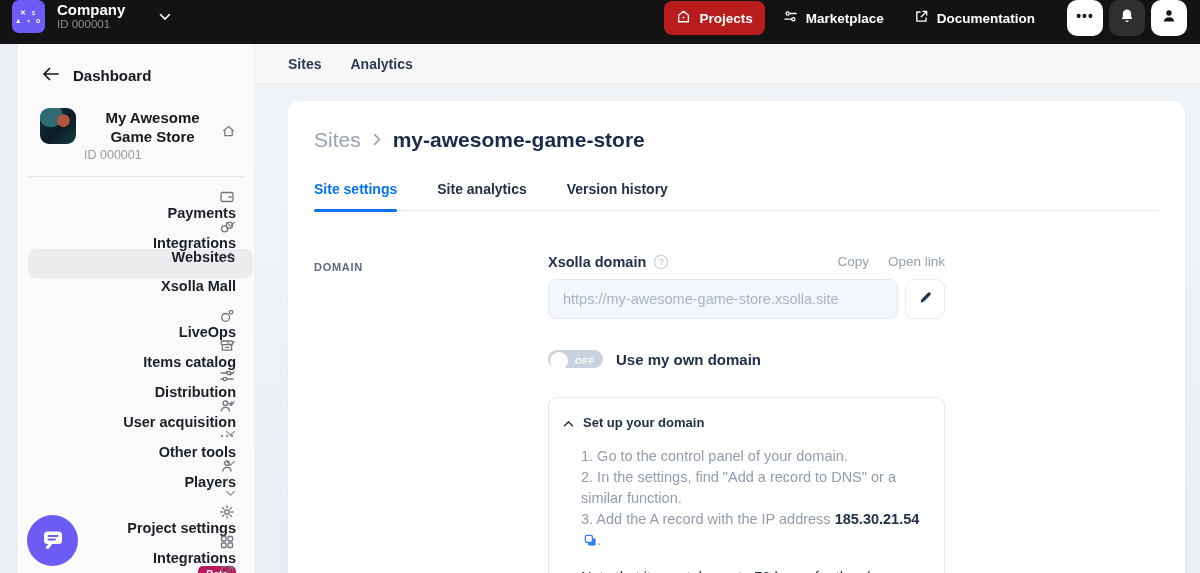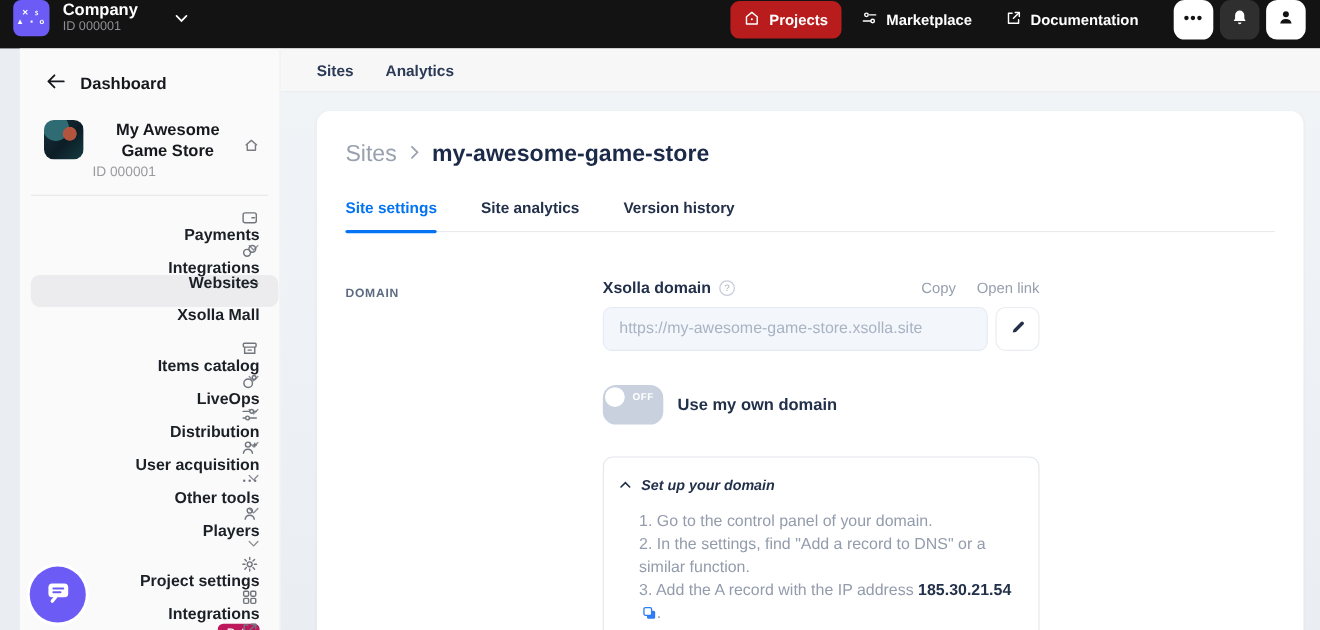--- a/index.html
+++ b/index.html
@@ -96,31 +96,31 @@
   .input-row { display:flex; gap:7px; }
   .txt-input { flex:1; height:40px; background:#F3F7FC; border:1px solid #E3EAF3;
     border-radius:8px; padding:0 14px; font-size:14.5px; color:#22304A;
     font-family:"Liberation Sans", sans-serif; outline:none; }
   .txt-input::placeholder { color:#A9B3C2; }
   .edit-btn { width:40px; height:40px; background:#fff; border:1px solid #E9ECF0;
     border-radius:9px; display:flex; align-items:center; justify-content:center;
     cursor:pointer; }
 
   .toggle-row { display:flex; align-items:center; margin-top:31px; }
-  .toggle { width:55px; height:36px; background:#C8D1DD; border-radius:12px;
+  .toggle { width:55px; height:18px; background:#C8D1DD; border-radius:12px;
     position:relative; cursor:pointer; flex-shrink:0; }
   .knob { position:absolute; left:2px; top:2px; width:18px; height:18px;
     border-radius:50%; background:#fff; }
   .toggle-state { position:absolute; left:27px; top:6px; font-size:9px; font-weight:700;
     color:#fff; letter-spacing:.5px; }
   .toggle-label { margin-left:13px; font-size:15px; font-weight:700; color:#22304A; }
 
   .setup { border:1px solid #E3E6EB; border-radius:9px; margin-top:29px;
     padding:15px 16px 20px 14px; }
-  .setup-head { display:flex; align-items:center; gap:9px; cursor:pointer;font-style:italic; }
+  .setup-head { display:flex; align-items:center; gap:9px; cursor:pointer; }
   .setup-title { font-size:13px; font-weight:700; color:#22304A; }
   .setup-body { margin:15px 0 0 18px; font-size:14.5px; color:#939CAC; line-height:21px; }
   .ip { font-weight:700; color:#22304A; }
   .copy-ic { display:inline-block; vertical-align:-2px; margin-left:3px; cursor:pointer; }
   .setup-note { margin:14px 0 0 18px; font-size:14.5px; color:#22304A; line-height:21px; }
 </style>
 </head>
 <body>
 
 <div class="topbar">
@@ -255,42 +255,42 @@
     <div class="sb-item selected">
       <span class="sb-label" style="margin-left:0">Websites</span>
     </div>
 
     <div class="sb-item sb-sub">
       <span class="sb-label">Xsolla Mall</span>
     </div>
 
     <div class="sb-item">
       <span class="sb-ic">
+        <svg width="16" height="16" viewBox="0 0 16 16" fill="none" stroke="currentColor" stroke-width="1.3">
+            <circle cx="6.6" cy="9.4" r="3.9"></circle>
+            <rect x="10.4" y="2.6" width="3.2" height="3.2" rx="1"></rect>
+          </svg>
+      </span>
+      <span class="sb-label">LiveOps</span>
+      <span class="sb-chev">
+          <svg width="11" height="7" viewBox="0 0 12 8" fill="none" stroke="currentColor" stroke-width="1.4" stroke-linecap="round">
+            <path d="M1.5 1.5L6 6l4.5-4.5"></path>
+          </svg>
+        </span>
+    </div>
+
+    <div class="sb-item">
+      <span class="sb-ic">
         <svg width="16" height="16" viewBox="0 0 16 16" fill="none" stroke="currentColor" stroke-width="1.3" stroke-linecap="round">
             <rect x="2.2" y="3" width="11.6" height="3.6" rx="1"></rect>
             <path d="M3.4 6.8v5.4h9.2V6.8"></path>
             <path d="M6.6 9.3h2.8"></path>
           </svg>
       </span>
       <span class="sb-label">Items catalog</span>
-      <span class="sb-chev">
-          <svg width="11" height="7" viewBox="0 0 12 8" fill="none" stroke="currentColor" stroke-width="1.4" stroke-linecap="round">
-            <path d="M1.5 1.5L6 6l4.5-4.5"></path>
-          </svg>
-        </span>
-    </div>
-
-    <div class="sb-item">
-      <span class="sb-ic">
-        <svg width="16" height="16" viewBox="0 0 16 16" fill="none" stroke="currentColor" stroke-width="1.3">
-            <circle cx="6.6" cy="9.4" r="3.9"></circle>
-            <rect x="10.4" y="2.6" width="3.2" height="3.2" rx="1"></rect>
-          </svg>
-      </span>
-      <span class="sb-label">LiveOps</span>
       <span class="sb-chev">
           <svg width="11" height="7" viewBox="0 0 12 8" fill="none" stroke="currentColor" stroke-width="1.4" stroke-linecap="round">
             <path d="M1.5 1.5L6 6l4.5-4.5"></path>
           </svg>
         </span>
     </div>
 
     <div class="sb-item">
       <span class="sb-ic">
         <svg width="16" height="16" viewBox="0 0 16 16" fill="none" stroke="currentColor" stroke-width="1.3" stroke-linecap="round">

